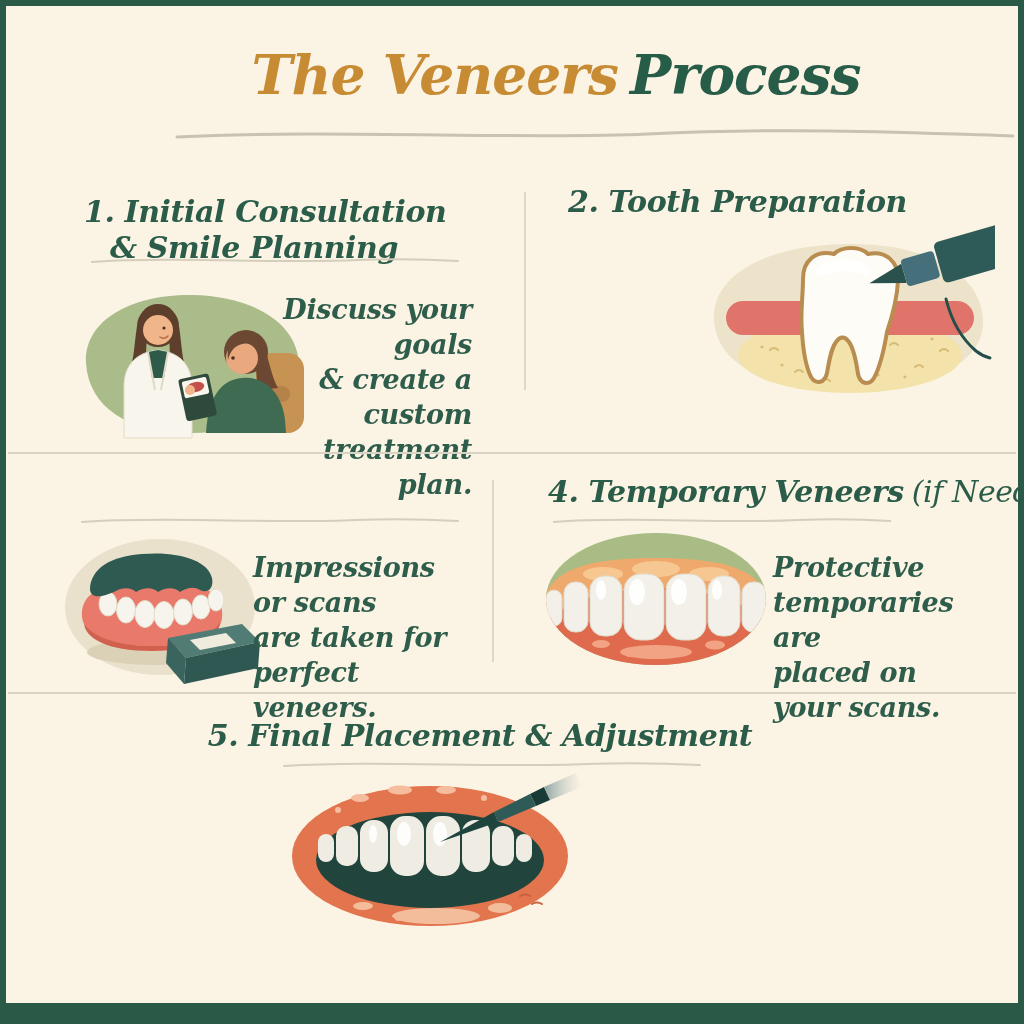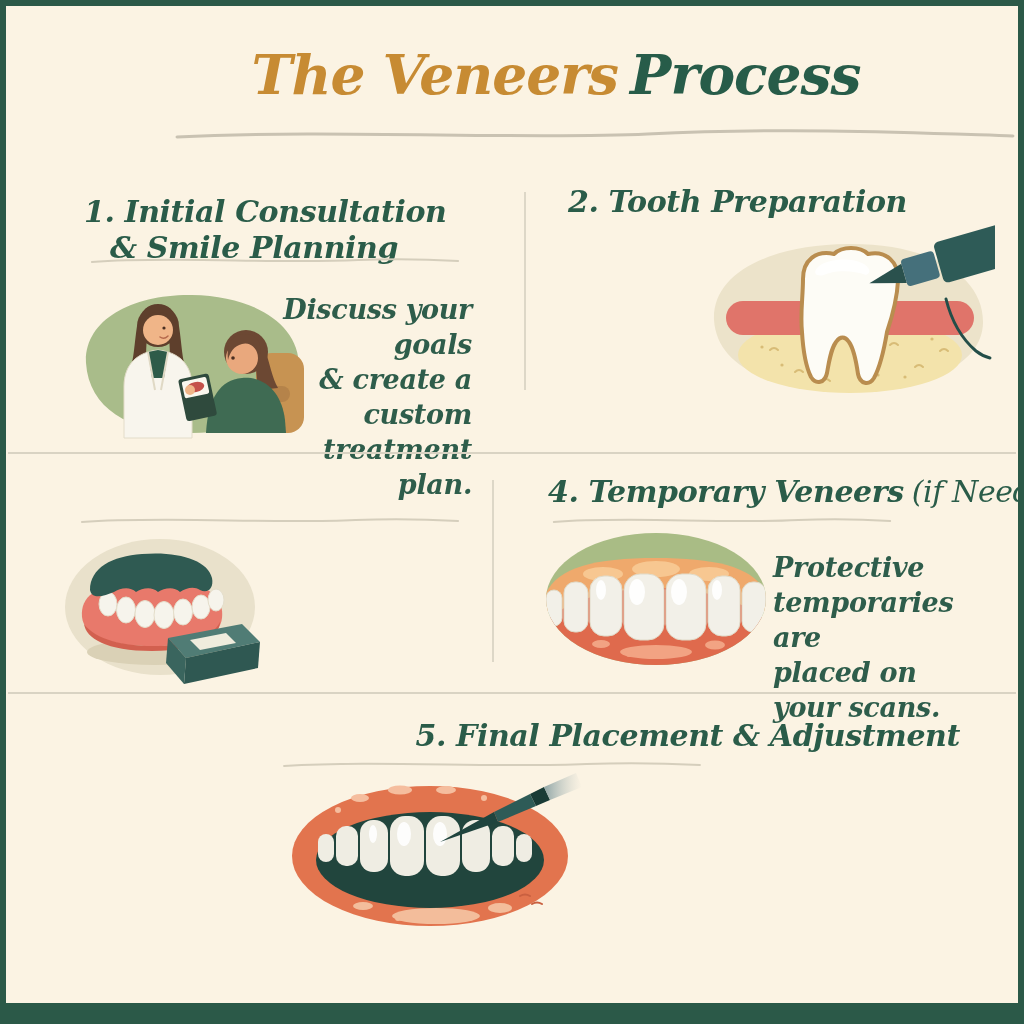--- a/index.html
+++ b/index.html
@@ -192,20 +192,23 @@
       <path d="M30,58 C30,36 52,24 82,22 C118,19 148,28 152,46 C154,56 148,62 140,58 C134,54 126,56 120,60 C114,54 104,56 98,60 C92,54 82,56 76,60 C70,54 60,56 54,60 C44,64 32,68 30,58 Z" fill="#2F5A52"></path>
       <g>
         <polygon points="108,106 182,92 200,110 126,126" fill="#507C75"></polygon>
         <polygon points="126,126 200,110 198,136 124,152" fill="#2F5852"></polygon>
         <polygon points="108,106 126,126 124,152 106,131" fill="#3A655E"></polygon>
         <polygon points="130,108 166,101 176,111 140,118" fill="#EFECDD"></polygon>
       </g>
     </svg>
   </div>
 
+  <div class="step-desc" style="top:550px;left:253px;width:220px;">Impressions or scans
+are taken for
+perfect veneers.</div>
 
   <div class="step-heading" style="top:474px;left:548px;">
     <span>4. Temporary Veneers</span><span class="suffix">(if Needed)</span>
   </div>
   <div class="swoosh" style="top:514px;left:552px;width:340px;height:12px;">
     <svg viewBox="0 0 400 12" preserveAspectRatio="none">
         <path d="M2,8 C90,2 200,10 290,6 C340,4 380,6 398,7" stroke="#D5CEBC" stroke-width="2" fill="none" stroke-linecap="round"></path>
       </svg>
   </div>
 
@@ -251,21 +254,21 @@
     </svg>
   </div>
 
   <div class="step-desc" style="top:550px;left:773px;width:205px;">Protective
 temporaries are
 placed on your scans.</div>
 
   <div class="divider-v" style="left:492px;top:480px;height:182px;"></div>
   <div class="divider-h" style="top:692px;"></div>
 
-  <div class="step-heading" style="top:718px;left:0;width:960px;text-align:right;">5. Final Placement &amp; Adjustment</div>
+  <div class="step-heading" style="top:718px;left:0;width:960px;text-align:center;">5. Final Placement &amp; Adjustment</div>
   <div class="swoosh" style="top:758px;left:282px;width:420px;height:12px;">
     <svg viewBox="0 0 400 12" preserveAspectRatio="none">
         <path d="M2,8 C90,2 200,10 290,6 C340,4 380,6 398,7" stroke="#D5CEBC" stroke-width="2" fill="none" stroke-linecap="round"></path>
       </svg>
   </div>
 
   <div class="illus" style="top:768px;left:288px;width:295px;height:158px;">
     <svg viewBox="0 0 295 158">
       <defs>
         <linearGradient id="g-tool" x1="0" y1="0" x2="1" y2="0">

